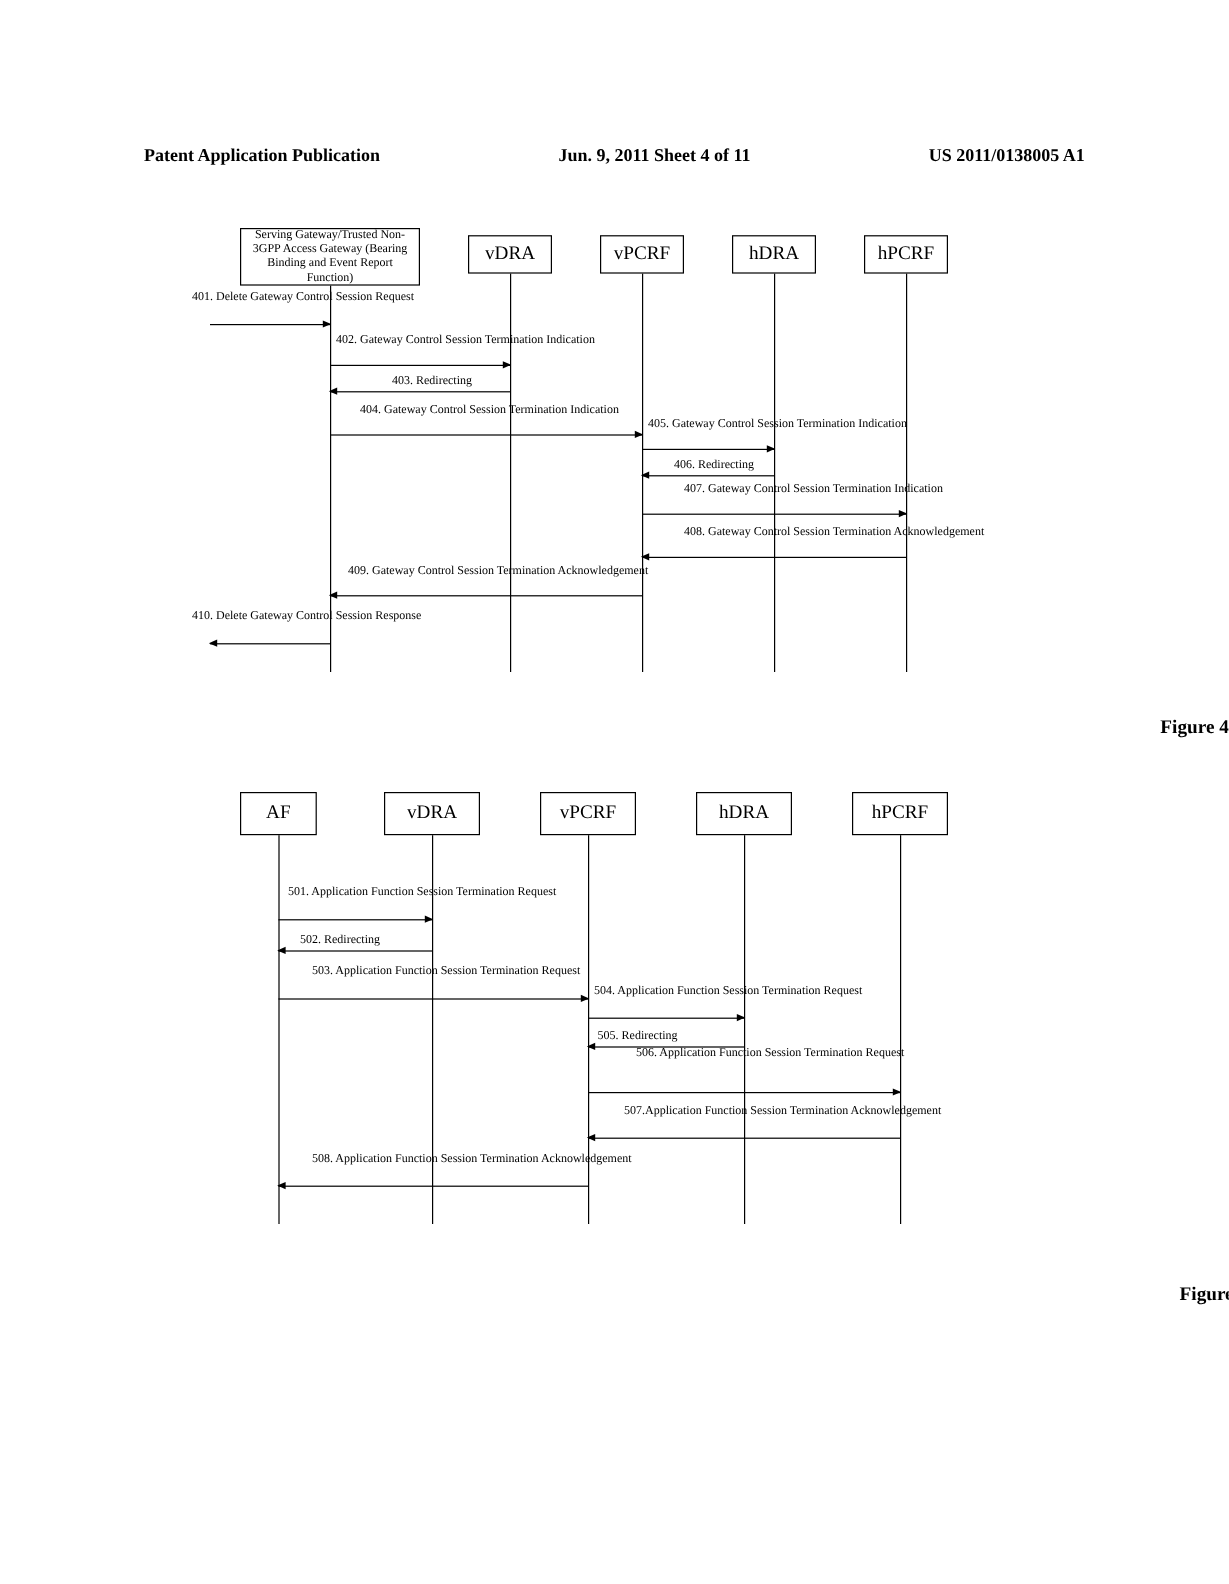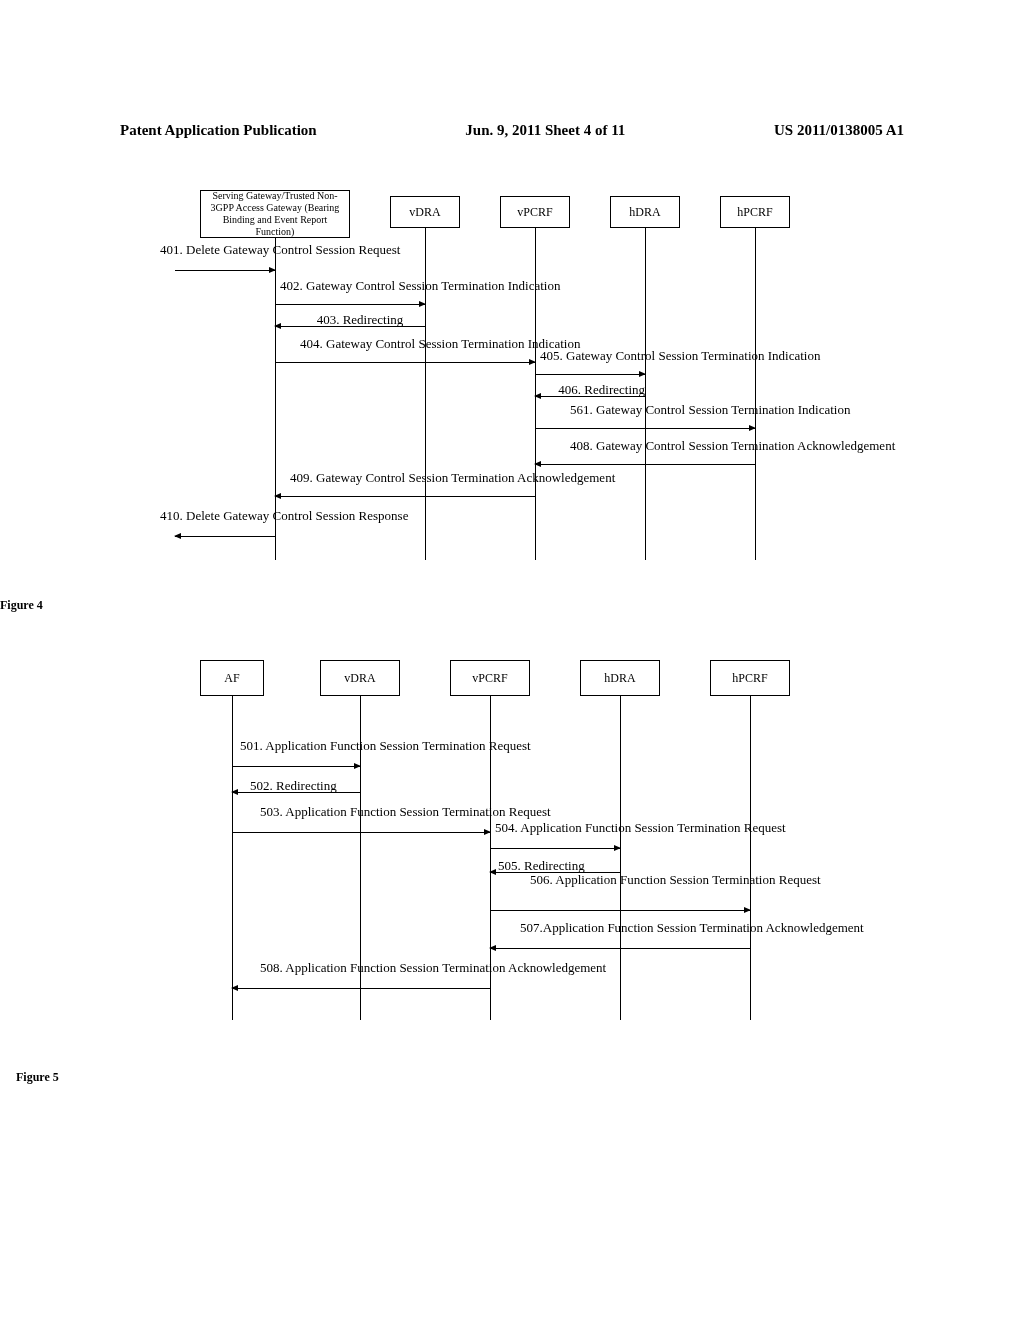--- a/index.html
+++ b/index.html
@@ -27,21 +27,21 @@
   .diagram {
     position: absolute;
   }
 
   
   .lifeline-box {
     position: absolute;
     border: 1px solid #000;
     background: #fff;
     text-align: center;
-    font-size: 12px;
+    font-size: 16px;
     line-height: 1.2;
     display: flex;
     align-items: center;
     justify-content: center;
     padding: 2px 4px;
   }
   .lifeline-box-sm {
     font-size: 10px;
   }
   .lifeline {
@@ -69,31 +69,31 @@
   }
   .arrow.left::after {
     right: auto;
     left: -1px;
     border-left: none;
     border-right: 7px solid #000;
   }
 
   .msg-label {
     position: absolute;
-    font-size: 13px;
+    font-size: 10px;
     text-align: center;
     line-height: 1.2;
     white-space: nowrap;
   }
 
   .fig-caption {
     position: absolute;
-    font-size: 12px;
+    font-size: 16px;
     font-weight: bold;
-    text-align: left;
+    text-align: right;
     width: 100%;
   }
 
   
   #fig4 {
     top: 190px;
     left: 170px;
     width: 700px;
     height: 370px;
   }
@@ -136,24 +136,24 @@
 
   <div class="msg-label" style="left:140px; top:122px; width:100px;">403. Redirecting</div>
   <div class="arrow left" style="left:105px; top:136px; width:150px;"></div>
 
   <div class="msg-label" style="left:130px; top:146px; width:180px;">404. Gateway Control Session Termination Indication</div>
   <div class="arrow" style="left:105px; top:172px; width:260px;"></div>
 
   <div class="msg-label" style="left:370px; top:158px; width:170px;">405. Gateway Control Session Termination Indication</div>
   <div class="arrow" style="left:365px; top:184px; width:110px;"></div>
 
-  <div class="msg-label" style="left:375px; top:192px; width:100px; text-align:right;">406. Redirecting</div>
+  <div class="msg-label" style="left:375px; top:192px; width:100px; text-align:center;">406. Redirecting</div>
   <div class="arrow left" style="left:365px; top:206px; width:110px;"></div>
 
-  <div class="msg-label" style="left:400px; top:212px; width:200px;">561. Gateway Control Session Termination Indication</div>
+  <div class="msg-label" style="left:400px; top:212px; width:200px;">407. Gateway Control Session Termination Indication</div>
   <div class="arrow" style="left:365px; top:238px; width:220px;"></div>
 
   <div class="msg-label" style="left:400px; top:248px; width:200px;">408. Gateway Control Session Termination Acknowledgement</div>
   <div class="arrow left" style="left:365px; top:274px; width:220px;"></div>
 
   <div class="msg-label" style="left:120px; top:280px; width:230px;">409. Gateway Control Session Termination Acknowledgement</div>
   <div class="arrow left" style="left:105px; top:306px; width:260px;"></div>
 
   <div class="msg-label" style="left:-10px; top:318px; width:140px; text-align:left;">410. Delete Gateway Control Session Response</div>
   <div class="arrow left" style="left:5px; top:346px; width:100px;"></div>

